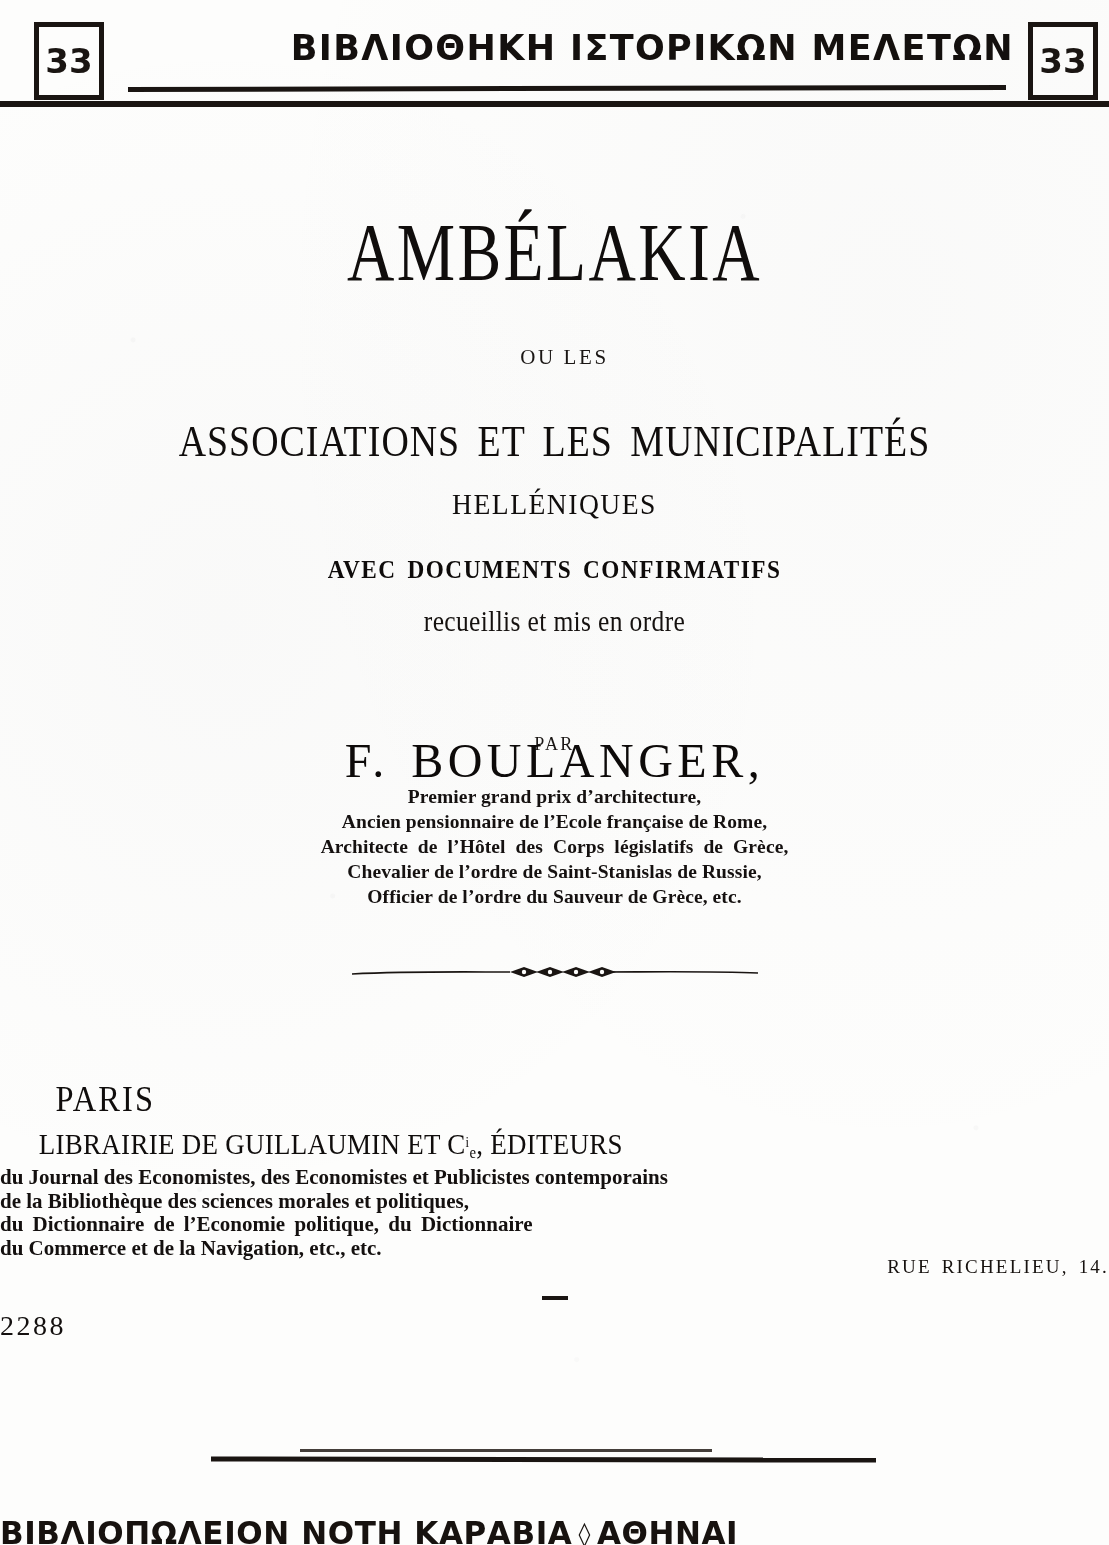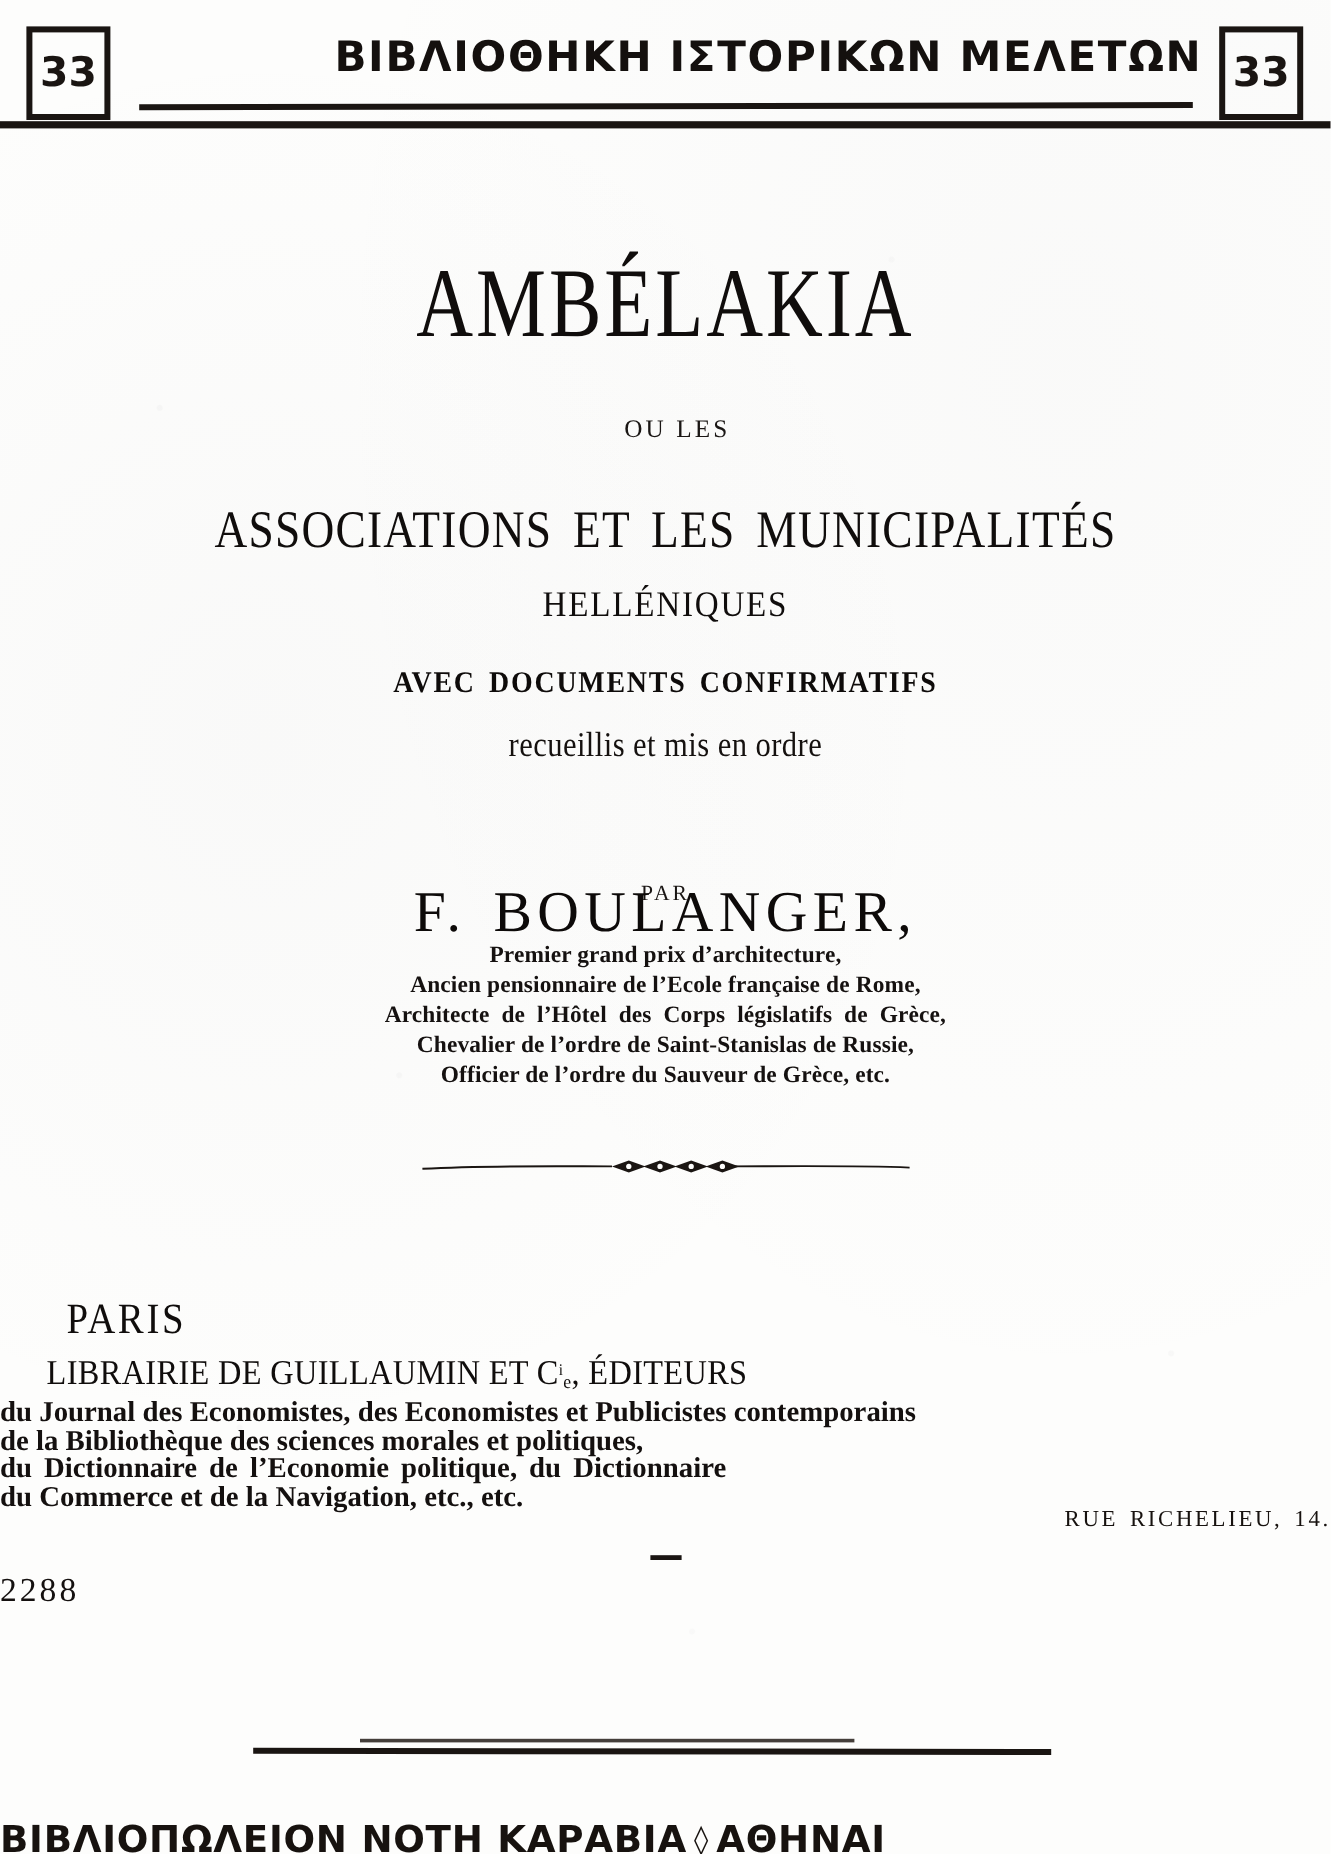--- a/index.html
+++ b/index.html
@@ -26,21 +26,21 @@
       radial-gradient(circle at 88% 73%, rgba(150,150,155,0.05) 0 2px, transparent 3px),
       radial-gradient(circle at 52% 88%, rgba(150,150,155,0.04) 0 2px, transparent 3px),
       radial-gradient(circle at 18% 77%, rgba(150,150,155,0.05) 0 2px, transparent 3px),
       radial-gradient(ellipse at 20% 40%, rgba(140,140,150,0.035), transparent 45%),
       radial-gradient(ellipse at 80% 20%, rgba(140,140,150,0.03), transparent 50%);
   }
 
   
   .header-band {
     position: absolute;
-    left: 0; top: 0;
+    left: 12px; top: 0;
     width: 919px;
     height: 108px;
   }
 
   .num-box {
     position: absolute;
     top: 22px;
     width: 70px;
     height: 78px;
     border: 5px solid #1a1512;
@@ -244,21 +244,21 @@
   }
   .publisher .cie sub {
     font-size: 0.72em;
     vertical-align: -0.25em;
   }
 
   .pub-lines {
     position: absolute;
     top: 1166px;
     left: 0; right: 0;
-    font-size: 24px;
+    font-size: 21px;
     font-weight: 700;
     line-height: 23.5px;
     color: #14100f;
   }
   .pub-lines div { white-space: nowrap; }
   .pub-line-3 { word-spacing: 4px; }
 
   .street {
     position: absolute;
     top: 1256px;

